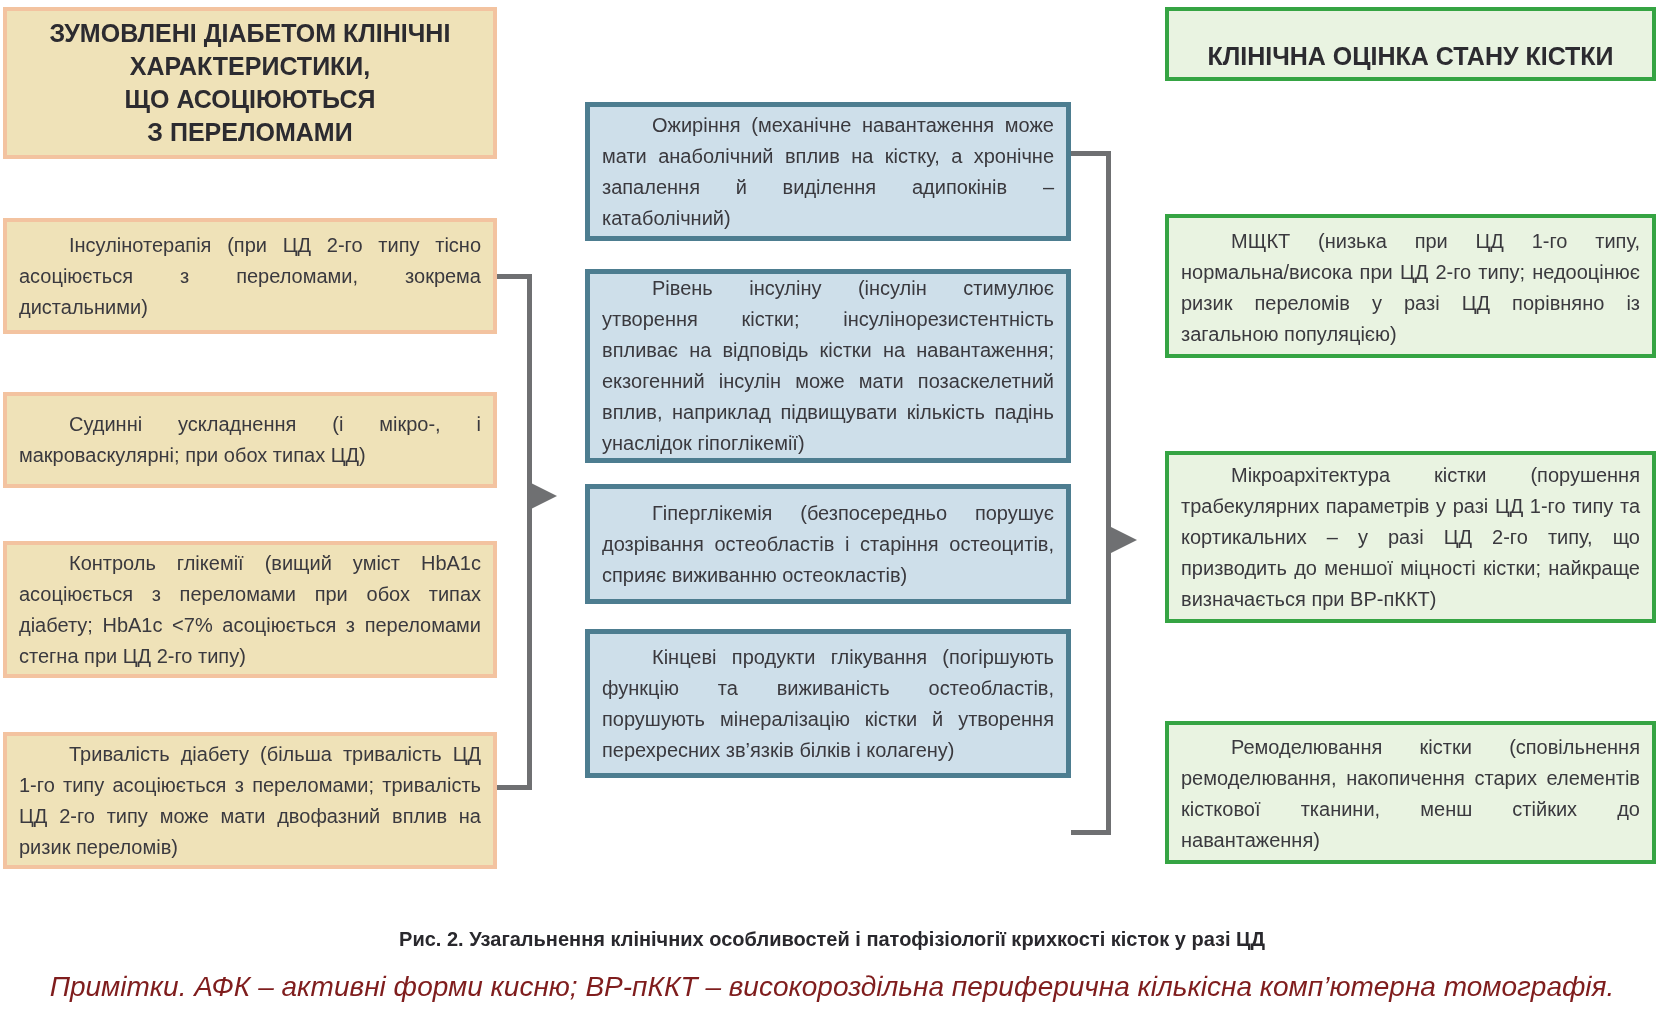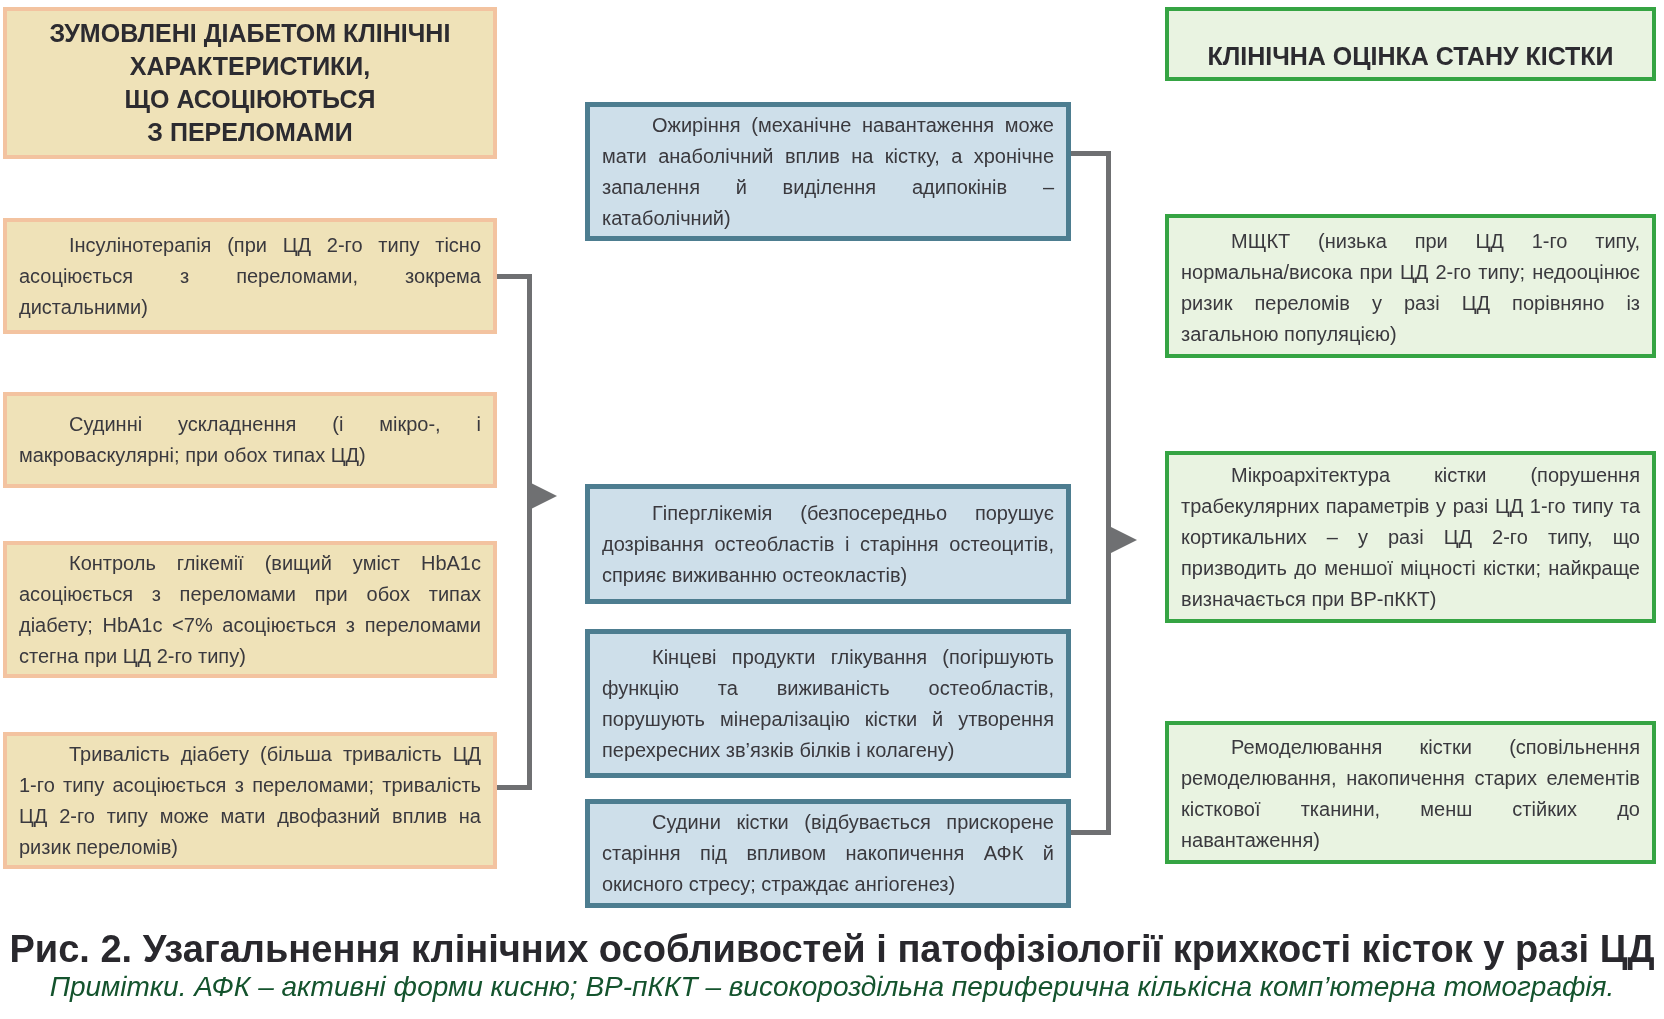--- a/index.html
+++ b/index.html
@@ -33,25 +33,25 @@
     color:#2c2b30;
   }
   .line{position:absolute; background:var(--connector);}
   .arrow-right{
     position:absolute; width:0; height:0;
     border-top:13px solid transparent; border-bottom:13px solid transparent;
     border-left:26px solid var(--connector);
   }
   .caption{
     position:absolute; left:0; width:1664px; text-align:center;
-    font-weight:bold; font-size:38px; color:#29282d;
+    font-weight:bold; font-size:20px; color:#29282d;
   }
   .notes{
     position:absolute; left:0; width:1664px; text-align:center;
-    font-style:italic; font-size:28px; color:#14532d;
+    font-style:italic; font-size:28px; color:#7f1d1d;
   }
 </style>
 </head>
 <body>
 
 <div class="canvas">
 
   <div class="box tan header" style="left:3px;top:7px;width:494px;height:152px">
     <p>ЗУМОВЛЕНІ ДІАБЕТОМ КЛІНІЧНІ
 ХАРАКТЕРИСТИКИ,
@@ -72,28 +72,28 @@
   </div>
 
   <div class="line" style="left:497px;top:274px;width:34px;height:5px"></div>
   <div class="line" style="left:527px;top:274px;width:5px;height:516px"></div>
   <div class="line" style="left:497px;top:785px;width:34px;height:5px"></div>
   <div class="arrow-right" style="left:531px;top:483px"></div>
 
   <div class="box blue" style="left:585px;top:102px;width:486px;height:139px">
     <p>Ожиріння (механічне навантаження може мати анаболічний вплив на кістку, а хронічне запалення й виділення адипокінів – катаболічний)</p>
   </div>
+  <div class="box blue" style="left:585px;top:269px;width:486px;height:194px">
+    <p>Рівень інсуліну (інсулін стимулює утворення кістки; інсулінорезистентність впливає на відповідь кістки на навантаження; екзогенний інсулін може мати позаскелетний вплив, наприклад підвищувати кількість падінь унаслідок гіпоглікемії)</p>
+  </div>
   <div class="box blue" style="left:585px;top:484px;width:486px;height:120px">
     <p>Гіперглікемія (безпосередньо порушує дозрівання остеобластів і старіння остеоцитів, сприяє виживанню остеокластів)</p>
   </div>
   <div class="box blue" style="left:585px;top:629px;width:486px;height:149px">
     <p>Кінцеві продукти глікування (погіршують функцію та виживаність остеобластів, порушують мінералізацію кістки й утворення перехресних зв’язків білків і колагену)</p>
-  </div>
-  <div class="box blue" style="left:585px;top:799px;width:486px;height:109px">
-    <p>Судини кістки (відбувається прискорене старіння під впливом накопичення АФК й окисного стресу; страждає ангіогенез)</p>
   </div>
 
   <div class="line" style="left:1071px;top:151px;width:40px;height:5px"></div>
   <div class="line" style="left:1106px;top:151px;width:5px;height:684px"></div>
   <div class="line" style="left:1071px;top:830px;width:40px;height:5px"></div>
   <div class="arrow-right" style="left:1111px;top:527px"></div>
 
   <div class="box green header" style="left:1165px;top:7px;width:491px;height:74px">
     <p>КЛІНІЧНА ОЦІНКА СТАНУ КІСТКИ</p>
   </div>

